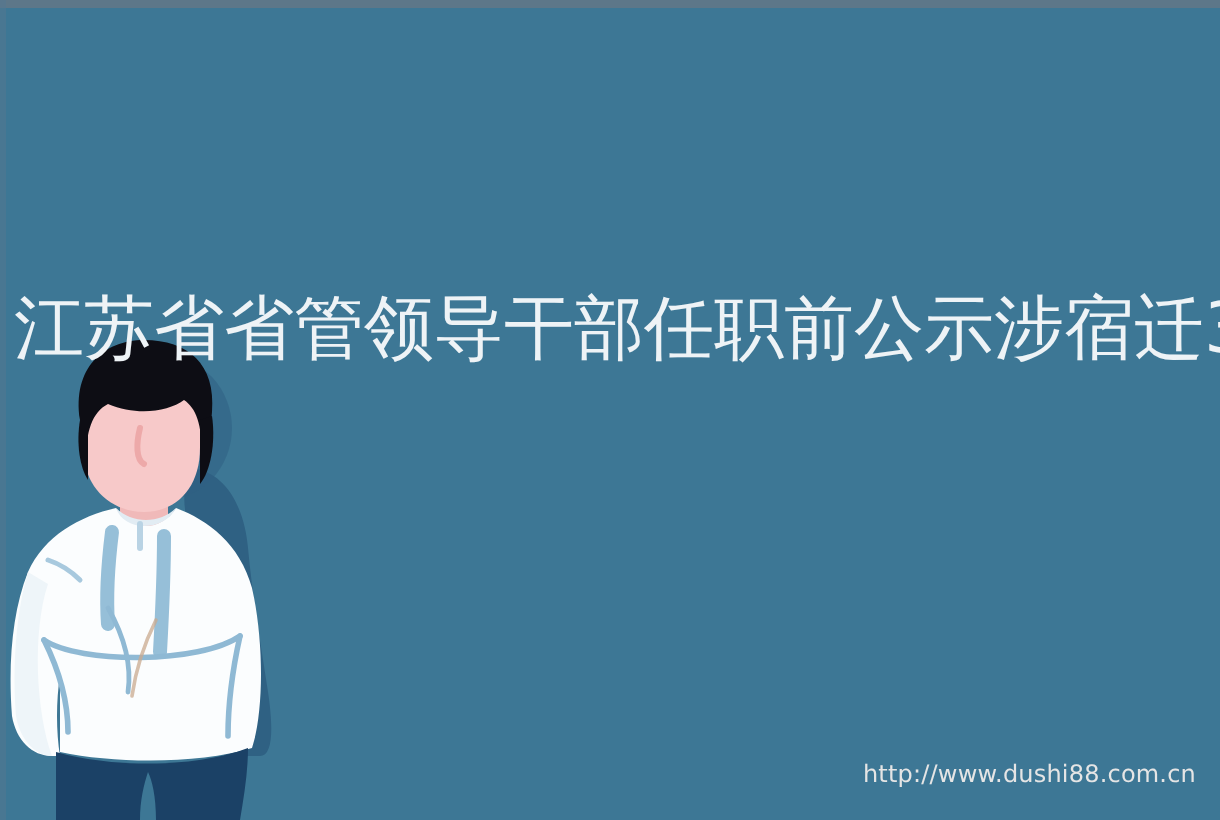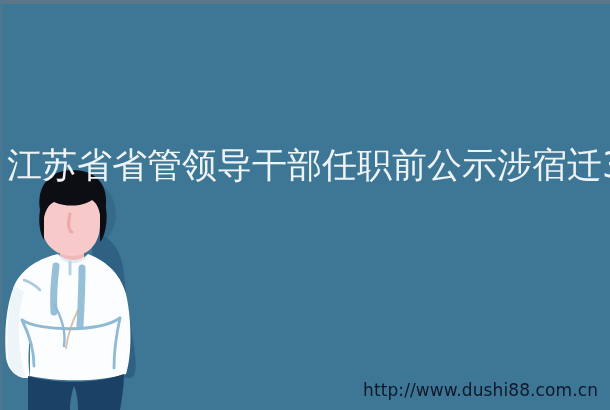--- a/index.html
+++ b/index.html
@@ -42,22 +42,22 @@
     font-weight: 400;
     letter-spacing: 0px;
     white-space: nowrap;
     font-family: "DejaVu Sans", "Liberation Sans", sans-serif;
   }
   
   #watermark {
     position: absolute;
     right: 12px;
     top: 380px;
-    color: #0f172a;
-    font-size: 17px;
+    color: #e5e5e5;
+    font-size: 12px;
     letter-spacing: .1px;
     white-space: nowrap;
     font-family: "DejaVu Sans", "Liberation Sans", sans-serif;
     margin-left: 29px;
   }
   
   #figure {
     position: absolute;
     left: 0;
     top: 170px;

